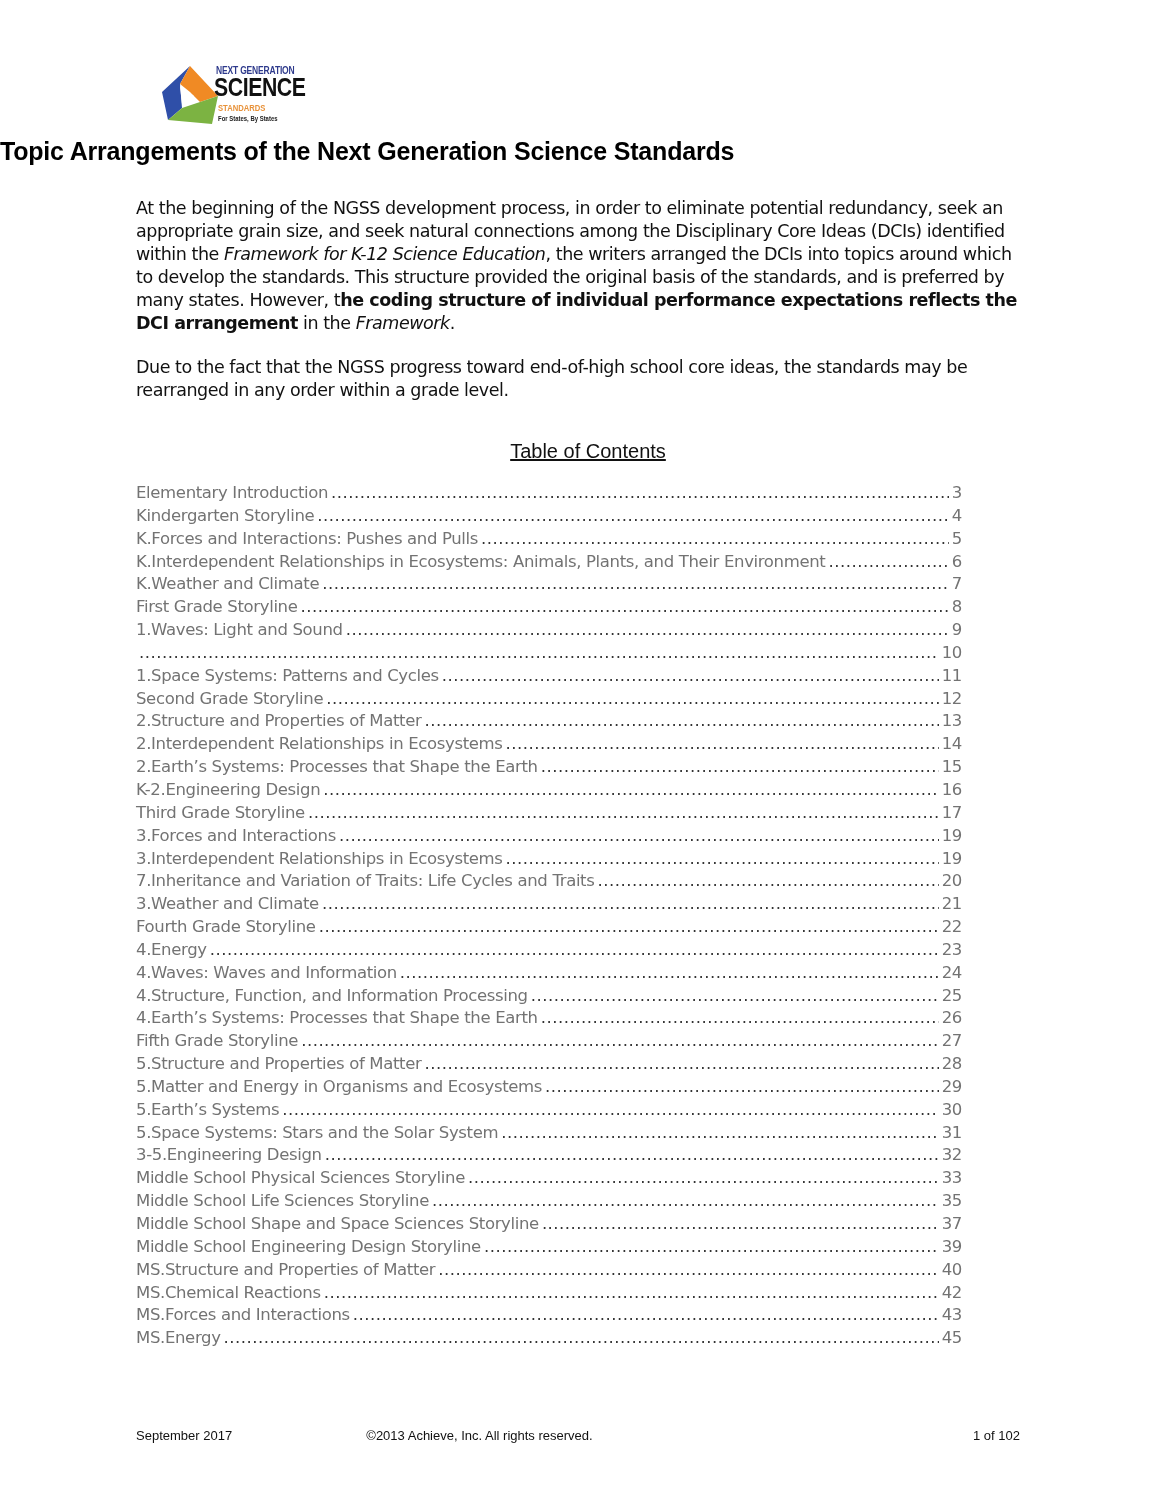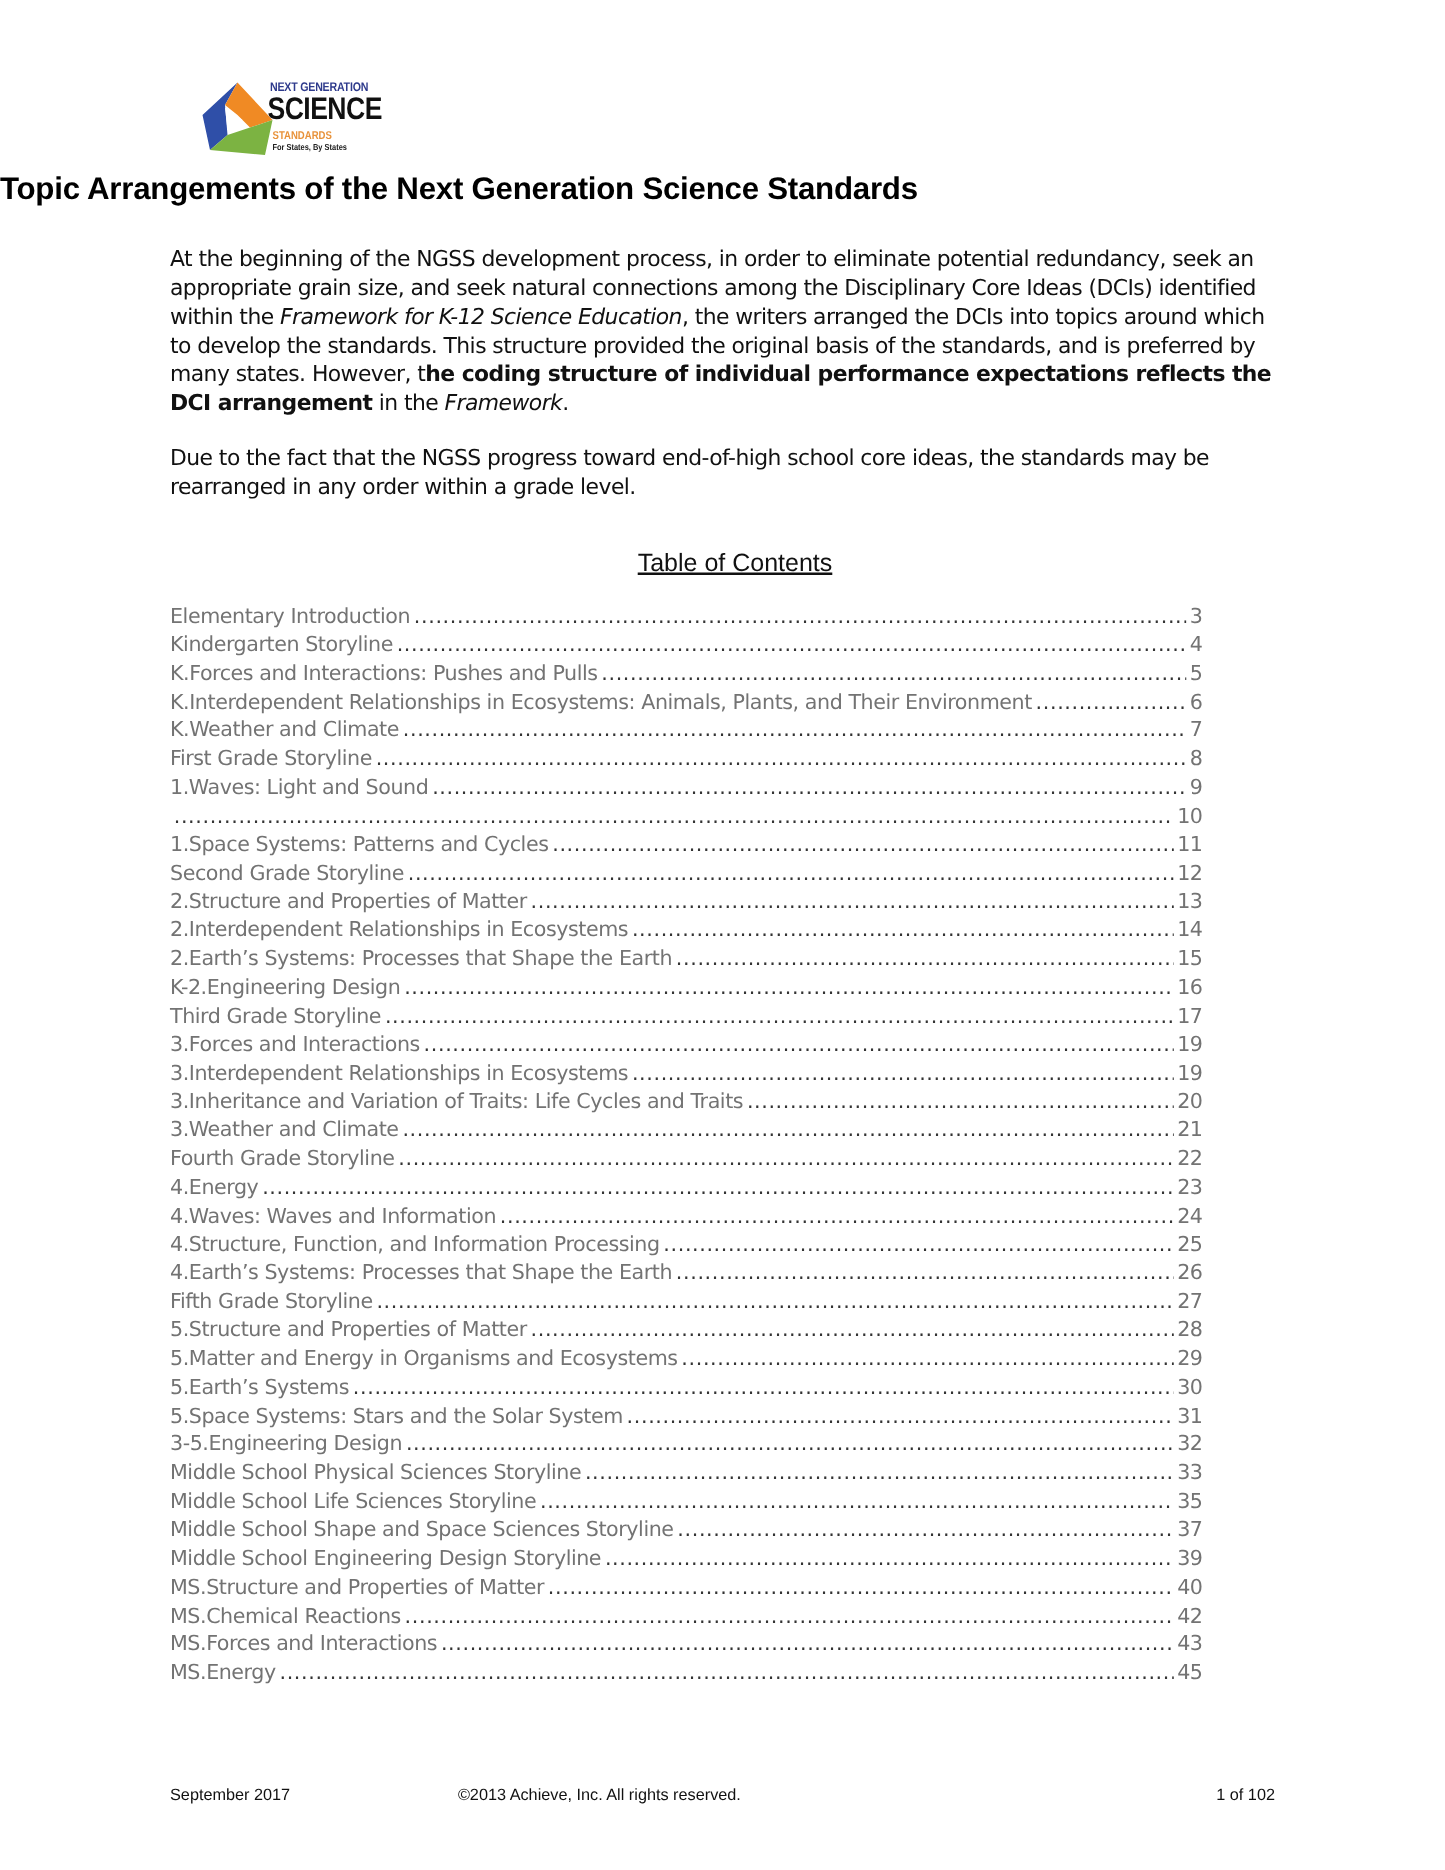--- a/index.html
+++ b/index.html
@@ -140,21 +140,21 @@
         <span class="entry">3.Forces and Interactions</span>
         <span class="dots"></span>
         <span class="pg">19</span>
       </li>
       <li>
         <span class="entry">3.Interdependent Relationships in Ecosystems</span>
         <span class="dots"></span>
         <span class="pg">19</span>
       </li>
       <li>
-        <span class="entry">3.Inheritance and Variation of Traits: Life Cycles and Traits</span>
+        <span class="entry">7.Inheritance and Variation of Traits: Life Cycles and Traits</span>
         <span class="dots"></span>
         <span class="pg">20</span>
       </li>
       <li>
         <span class="entry">3.Weather and Climate</span>
         <span class="dots"></span>
         <span class="pg">21</span>
       </li>
       <li>
         <span class="entry">Fourth Grade Storyline</span>

